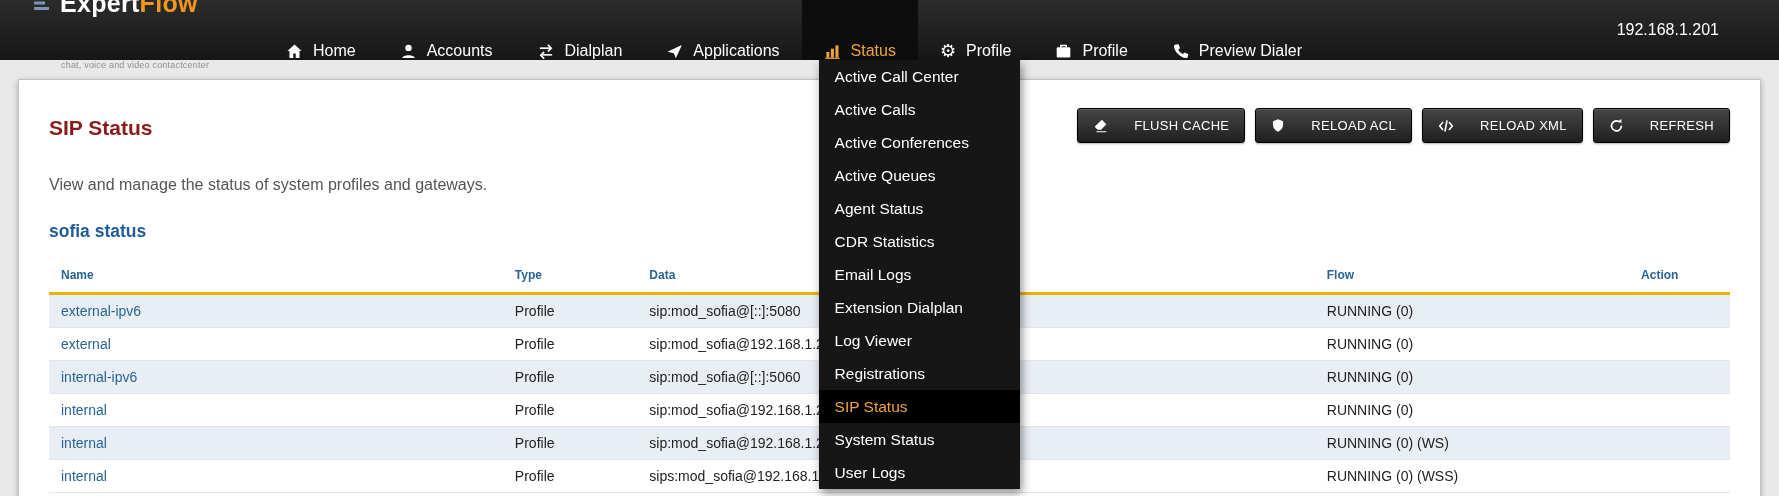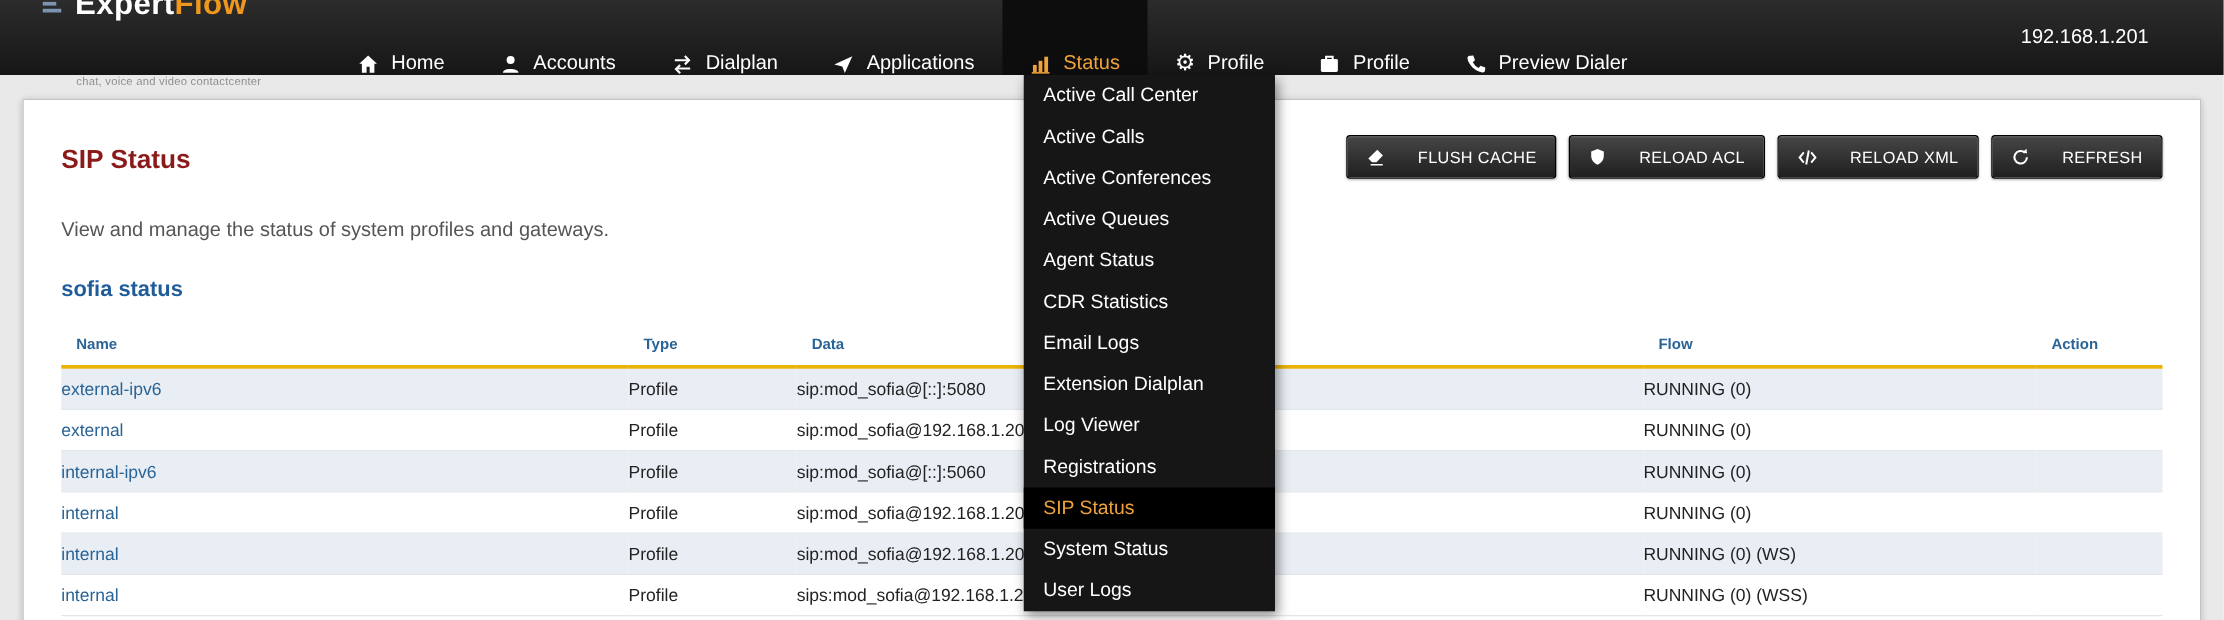--- a/index.html
+++ b/index.html
@@ -46,21 +46,21 @@
   .btn-icon{ display:flex; align-items:center; }
   .btn-icon svg{ display:block; }
 
   .description{ color:#555555; font-size:16px; margin-top:33px; }
   .section-title{ color:#1f5c99; font-size:17.5px; font-weight:bold; margin-top:27px; }
 
   
   table{ width:100%; border-collapse:collapse; margin-top:16px; table-layout:fixed; }
   thead th{ text-align:left; color:#2a6496; font-size:12px; font-weight:bold;
             padding:10px 12px; border-bottom:3px solid #eab308; }
-  tbody td{ padding:8px 0; font-size:14px; color:#222222; border-bottom:1px solid #e2e6ea;
+  tbody td{ padding:8px 12px; font-size:14px; color:#222222; border-bottom:1px solid #e2e6ea;
             overflow:hidden; white-space:nowrap; }
   tbody tr:nth-child(odd){ background:#e9eef4; }
   td a{ color:#2a6496; text-decoration:none; cursor:pointer; }
 </style>
 </head>
 <body>
 
 <div class="screen">
 
   <header class="navbar">

